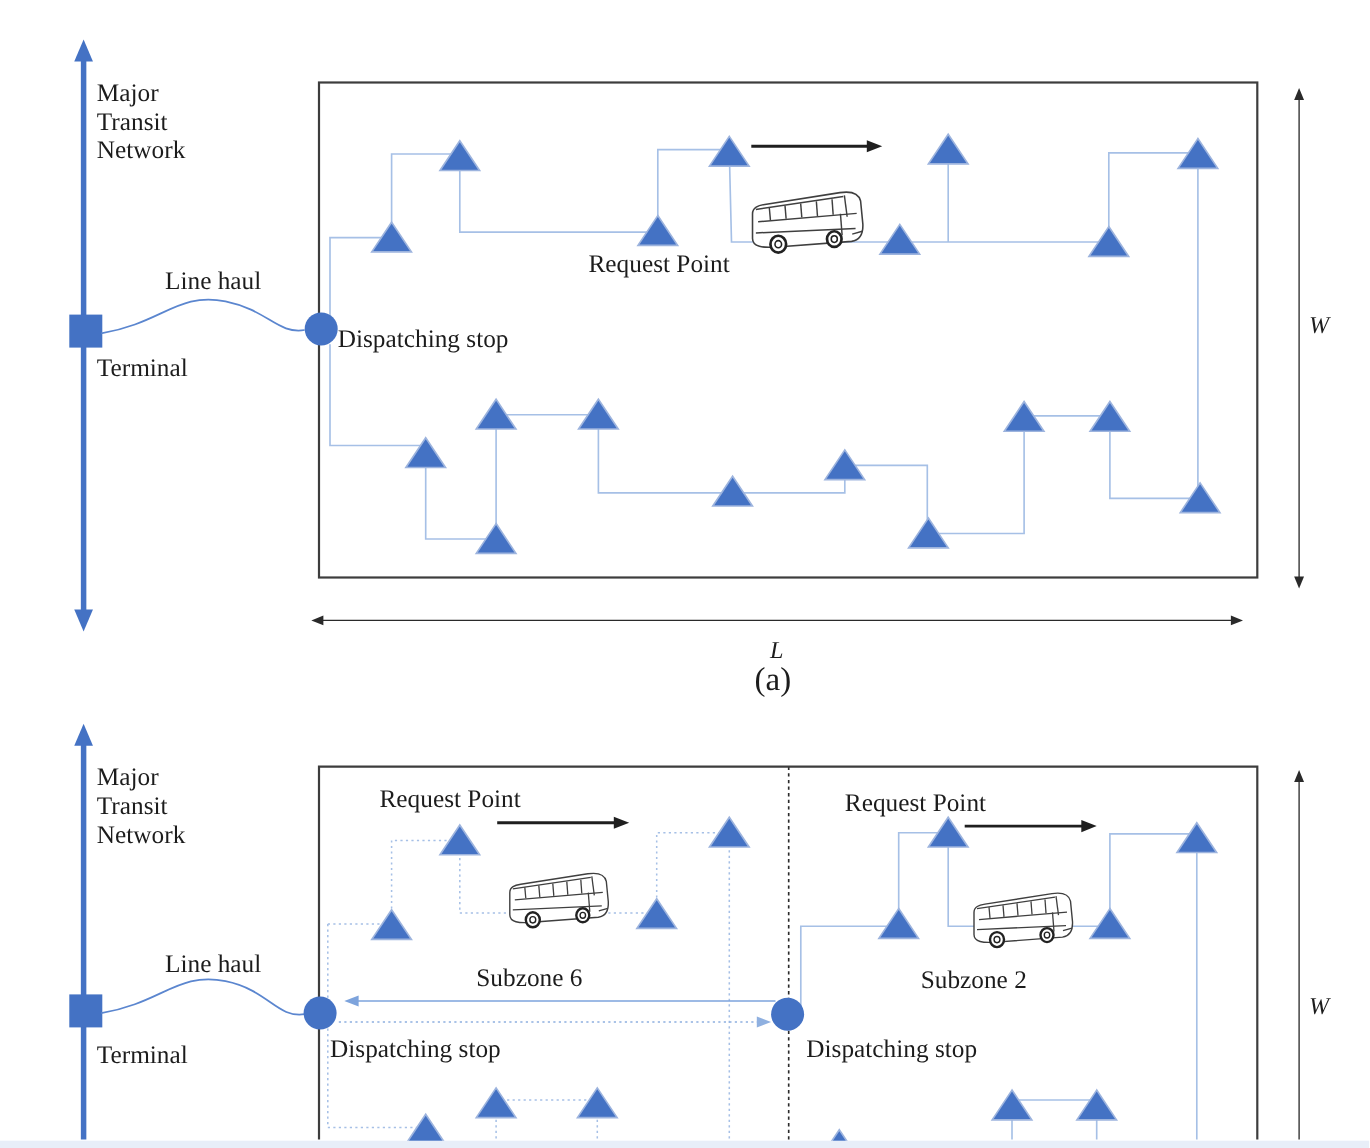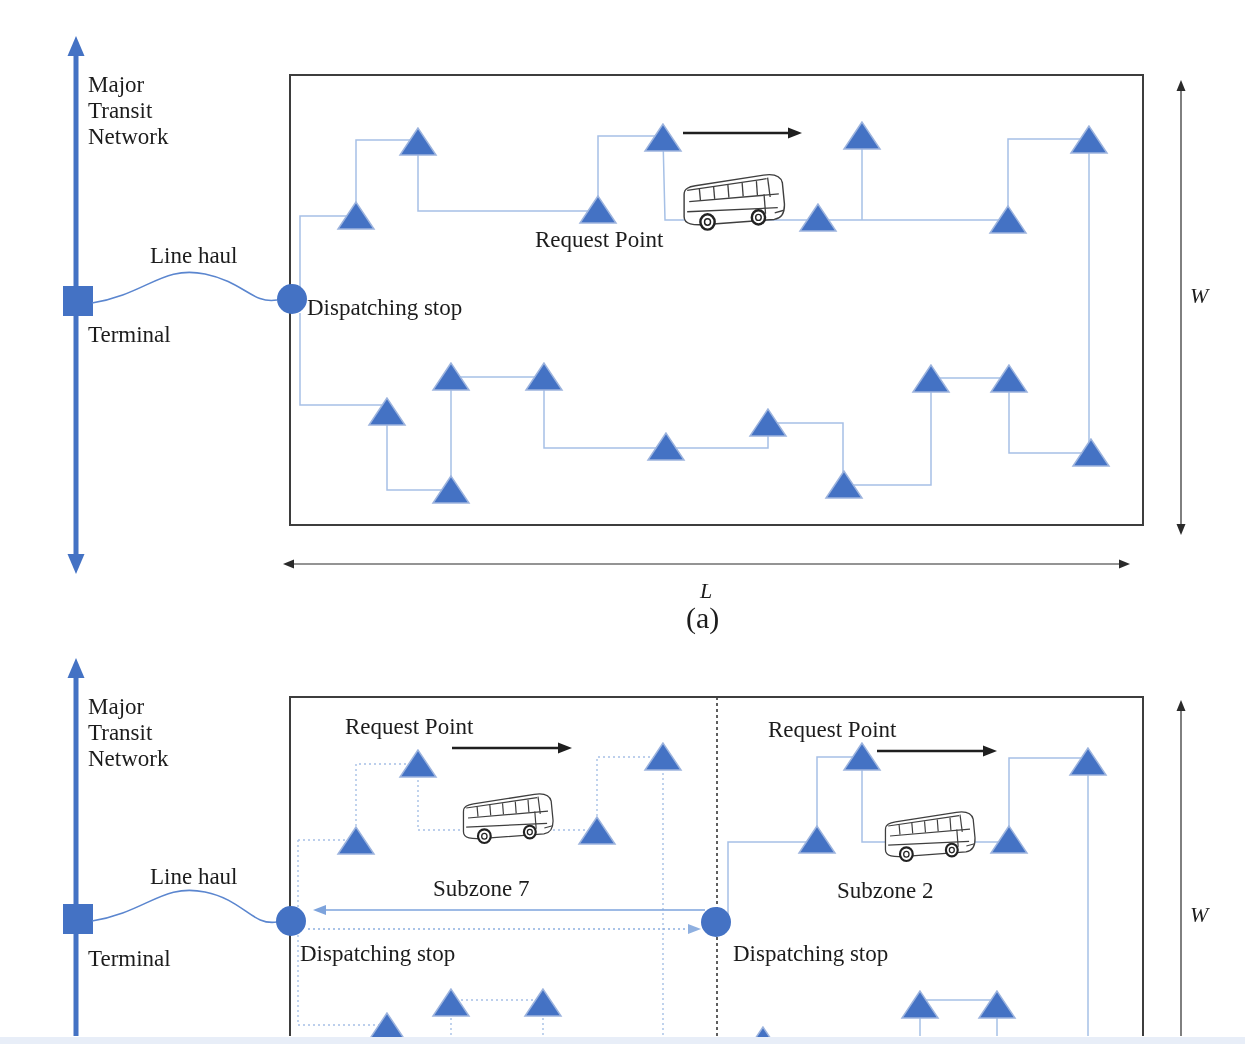--- a/index.html
+++ b/index.html
@@ -189,18 +189,18 @@
     <div>Major</div>
     <div>Transit</div>
     <div>Network</div>
   </div>
   <div class="lbl" style="left:150px;top:864px">Line haul</div>
   <div class="lbl" style="left:88px;top:946px">Terminal</div>
   <div class="lbl" style="left:300px;top:941px">Dispatching stop</div>
   <div class="lbl" style="left:733px;top:941px">Dispatching stop</div>
   <div class="lbl" style="left:345px;top:714px">Request Point</div>
   <div class="lbl" style="left:768px;top:717px">Request Point</div>
-  <div class="lbl" style="left:433px;top:876px">Subzone 7</div>
+  <div class="lbl" style="left:433px;top:876px">Subzone 6</div>
   <div class="lbl" style="left:837px;top:878px">Subzone 2</div>
   <div class="lbl dim" style="left:1190px;top:902px">W</div>
 
   <div class="strip" style="top: 1037px; height: 7px; background: rgb(232, 238, 248);"></div>
 </div>
 
 </body></html>

